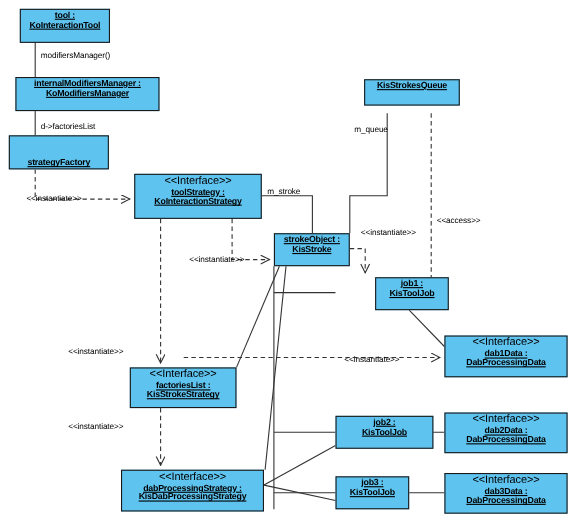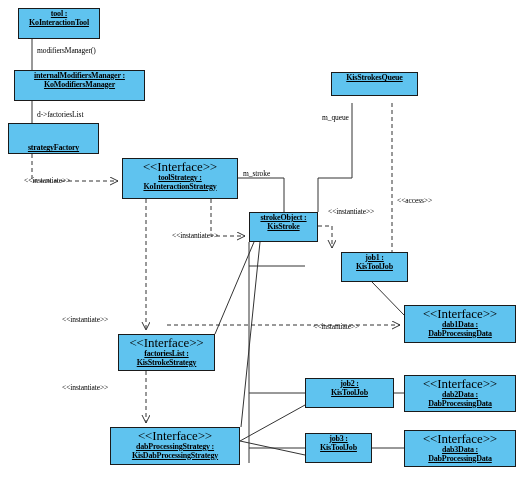--- a/index.html
+++ b/index.html
@@ -6,21 +6,21 @@
   html, body {
     margin: 0;
     padding: 0;
     background: #ffffff;
   }
   #canvas {
     position: relative;
     width: 523px;
     height: 480px;
     background: #ffffff;
-    font-family: Liberation Serif, serif;
+    font-family: Liberation Sans, sans-serif;
     overflow: hidden;
   }
   svg.edges {
     position: absolute;
     left: 0;
     top: 0;
     width: 523px;
     height: 480px;
     pointer-events: none;
   }
@@ -32,21 +32,21 @@
     display: flex;
     flex-direction: column;
     align-items: center;
     justify-content: flex-start;
     padding-top: 1px;
     text-align: center;
     line-height: 1.08;
     color: #000000;
   }
   .node .stereo {
-    font-size: 13px;
+    font-size: 10px;
     font-weight: normal;
     letter-spacing: -0.1px;
     white-space: nowrap;
     text-align: right;
   }
   .node .nm {
     font-size: 8px;
     font-weight: bold;
     text-decoration: underline;
     white-space: nowrap;

